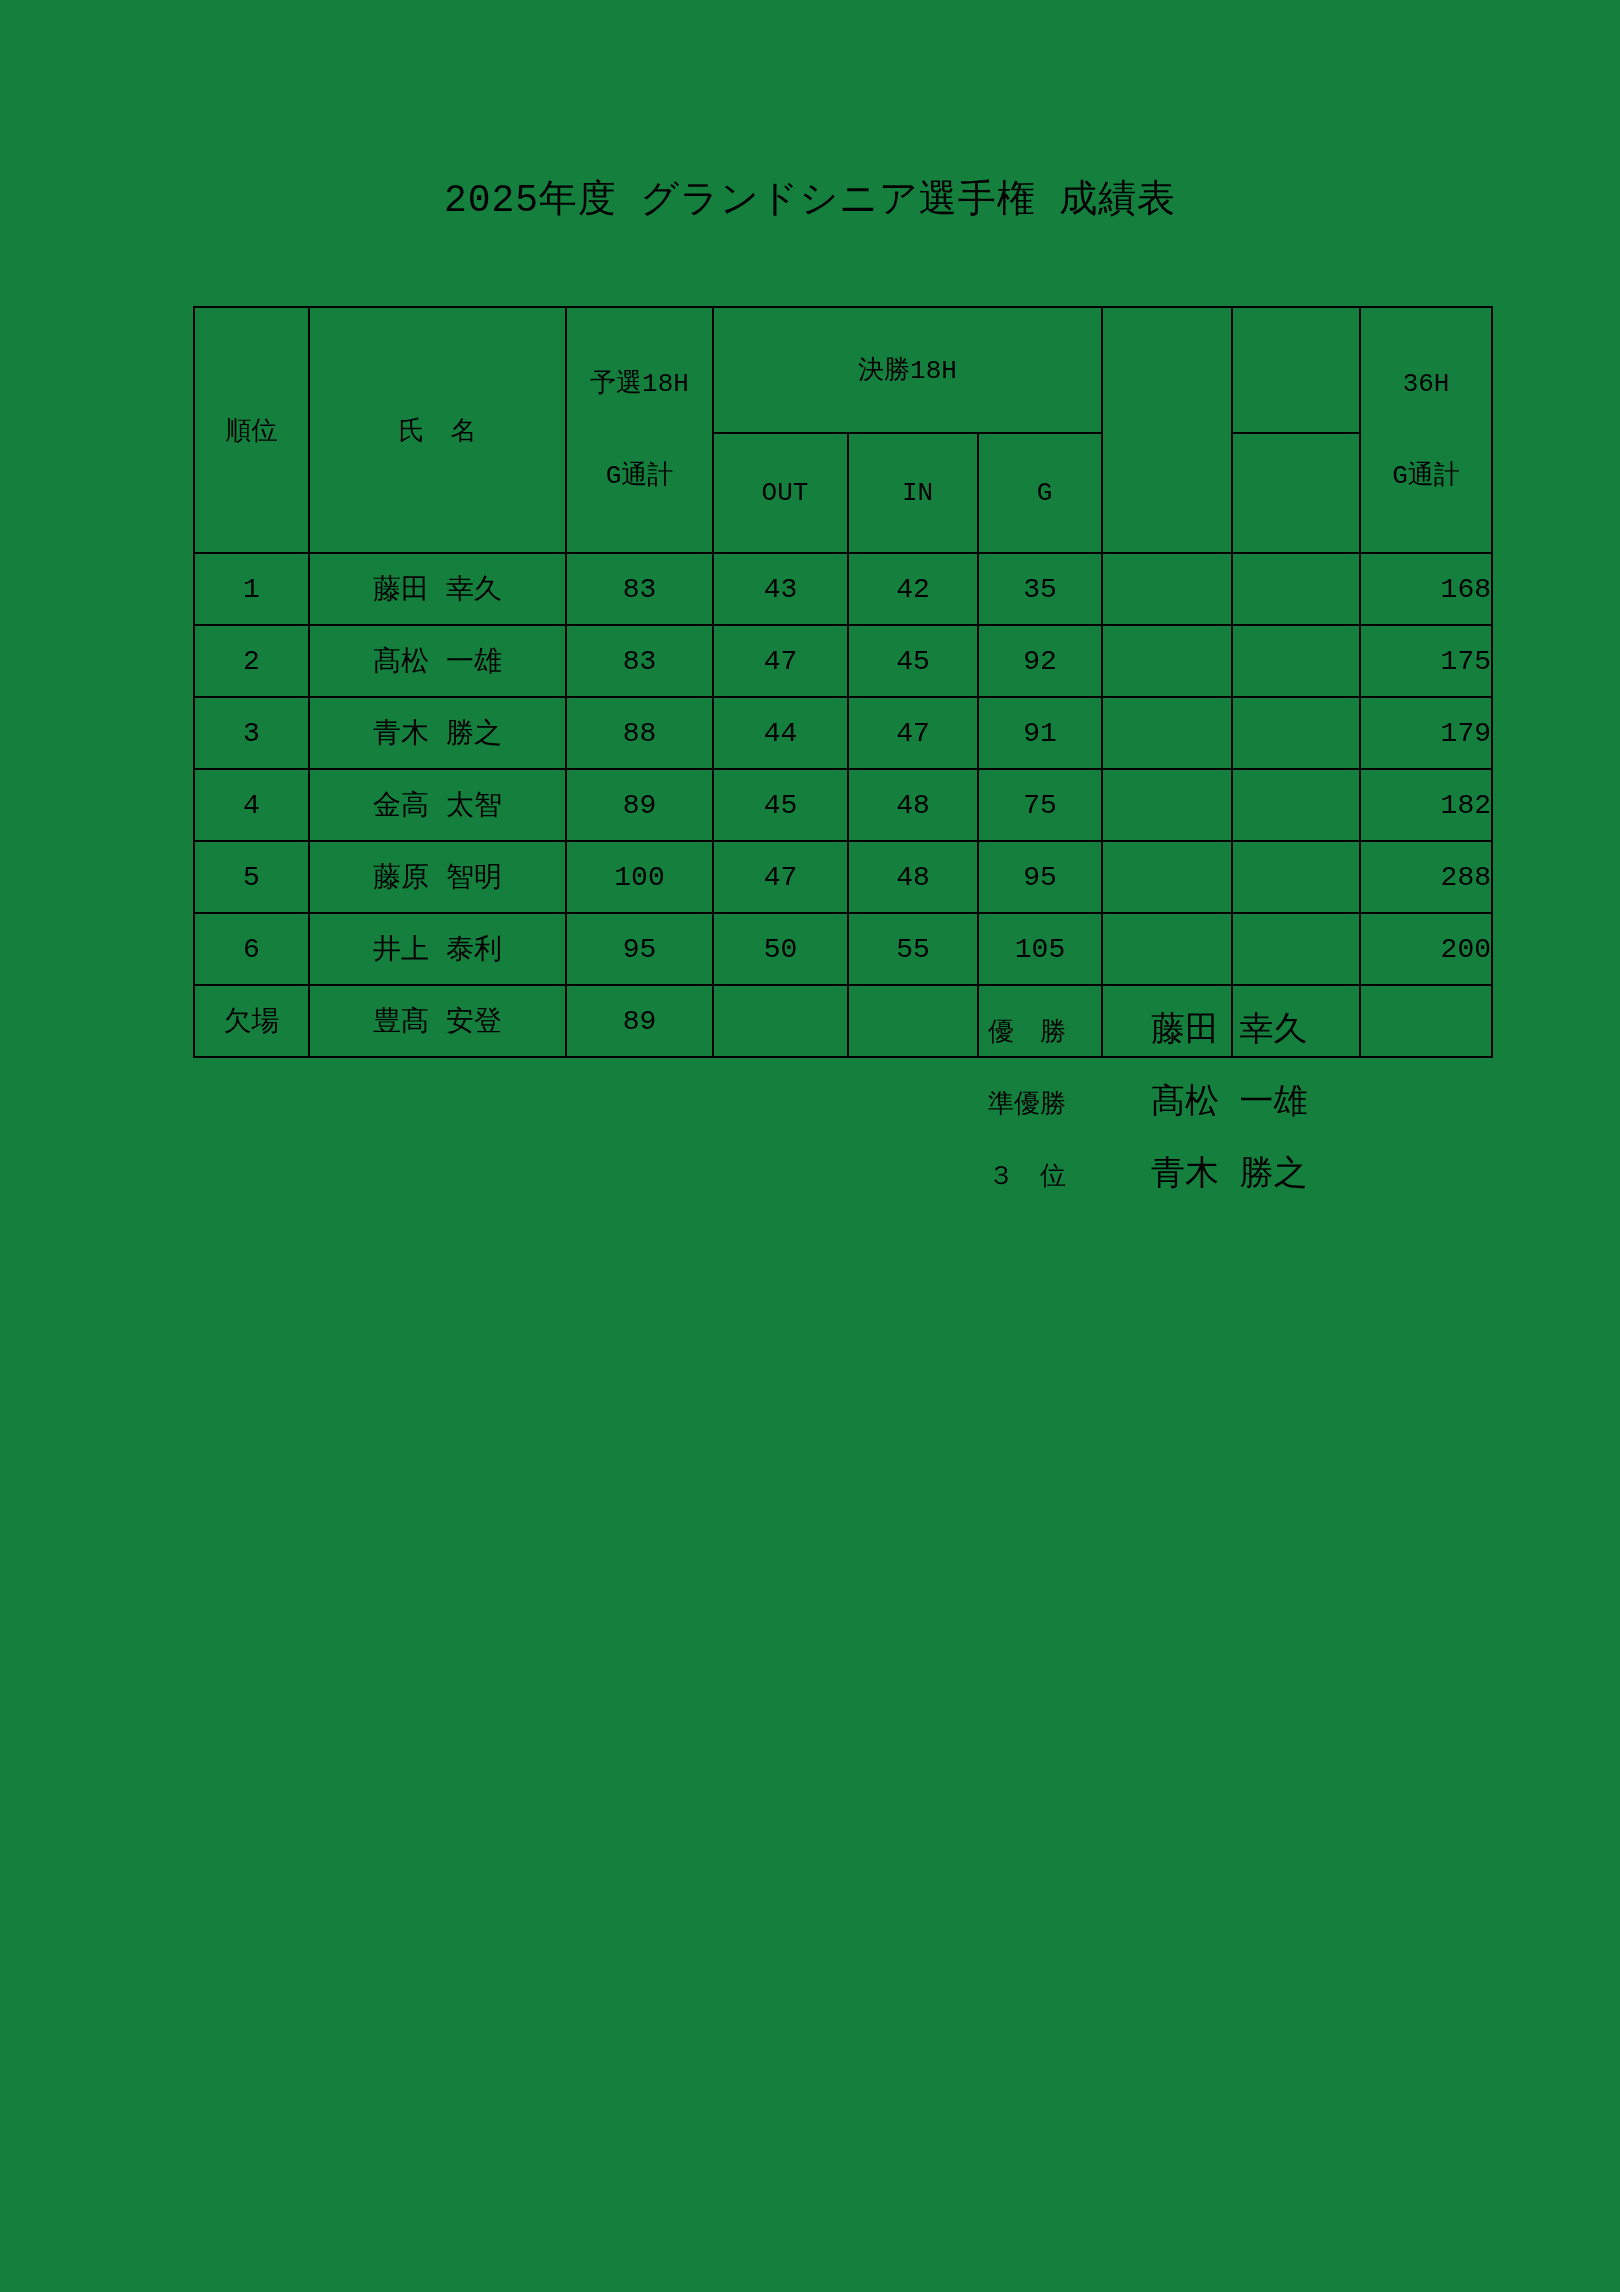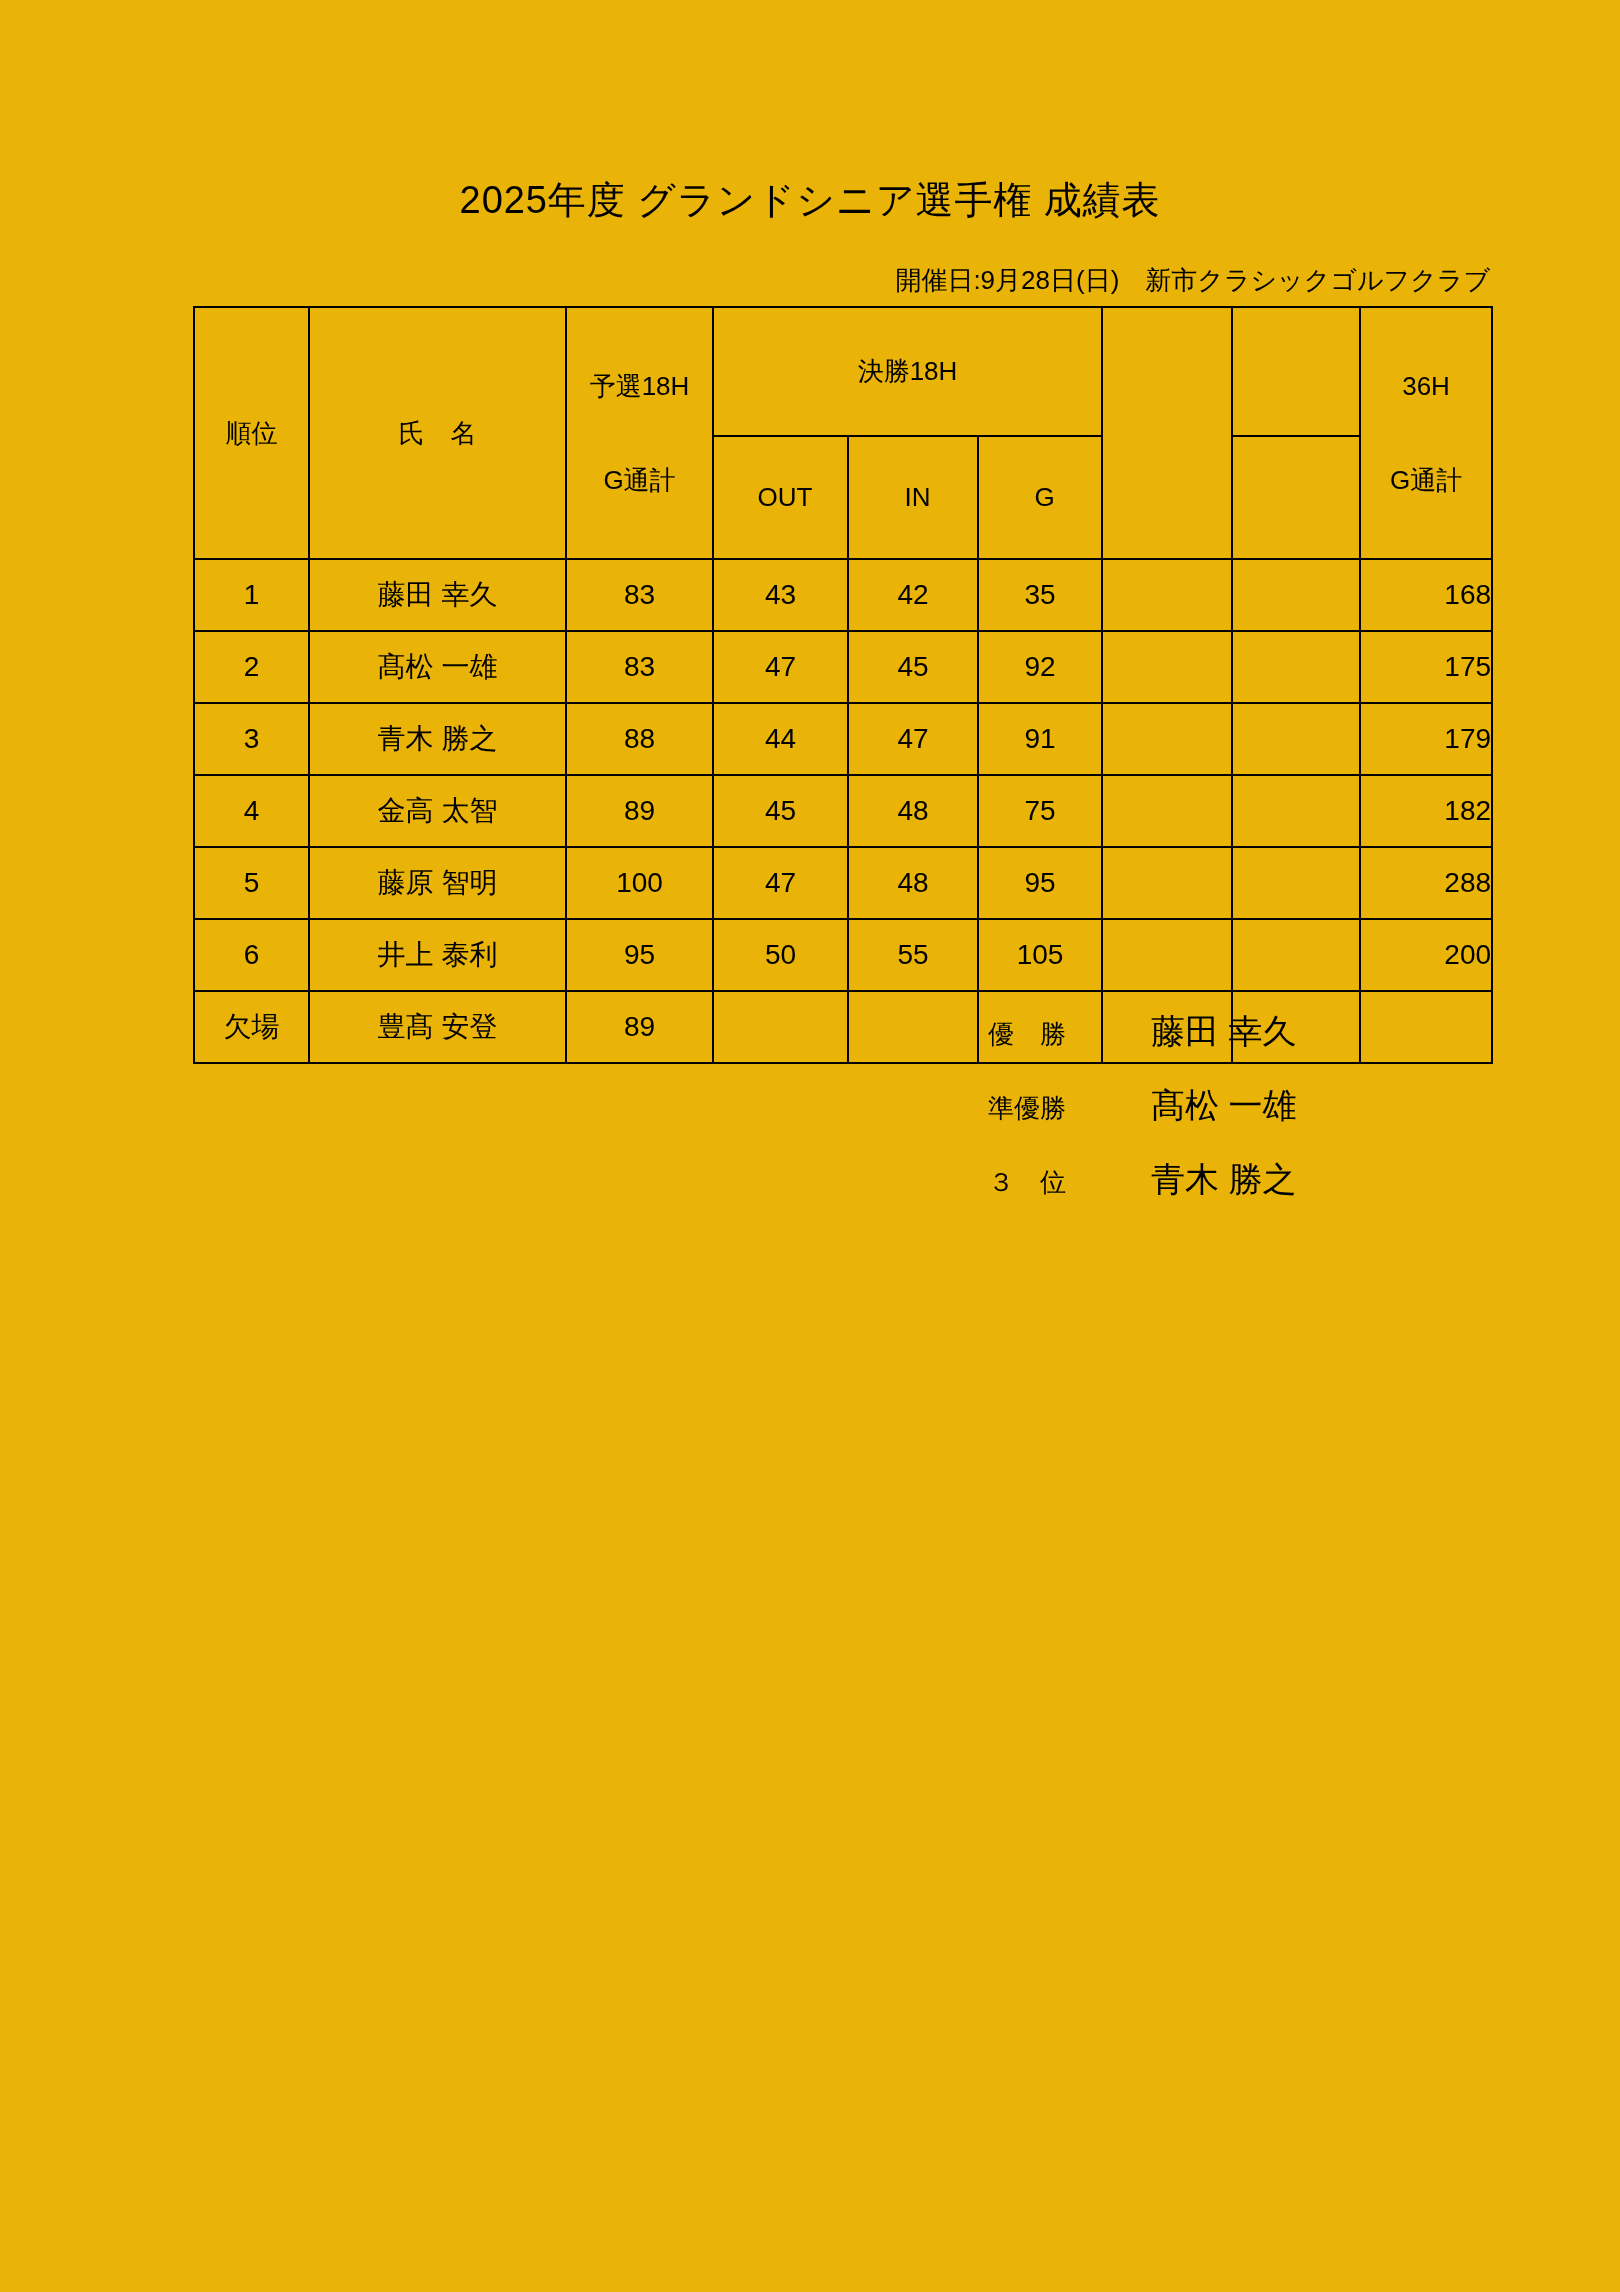--- a/index.html
+++ b/index.html
@@ -6,22 +6,23 @@
     margin: 0;
     padding: 0;
     background: #ffffff;
     color: #000000;
     font-family: "Liberation Sans", "DejaVu Sans", sans-serif;
   }
   .page {
     position: relative;
     width: 1620px;
     height: 2293px;
-    background: #eab308;
+    background: #15803d;
     overflow: hidden;
+    font-family: Liberation Mono, monospace;
   }
   .title {
     position: absolute;
     top: 177px;
     left: 0;
     width: 1620px;
     text-align: center;
     font-size: 38px;
     line-height: 47px;
     letter-spacing: 0.9px;
@@ -102,21 +103,20 @@
     margin-left: 48px;
   }
 </style>
 </head>
 <body>
 
 <div class="page">
 
   <div class="title">2025年度 グランドシニア選手権 成績表</div>
 
-  <div class="event-info">開催日:9月28日(日)　新市クラシックゴルフクラブ</div>
 
   <table class="results">
     <colgroup>
       <col style="width:115px">
       <col style="width:257px">
       <col style="width:147px">
       <col style="width:135px">
       <col style="width:130px">
       <col style="width:124px">
       <col style="width:130px">

